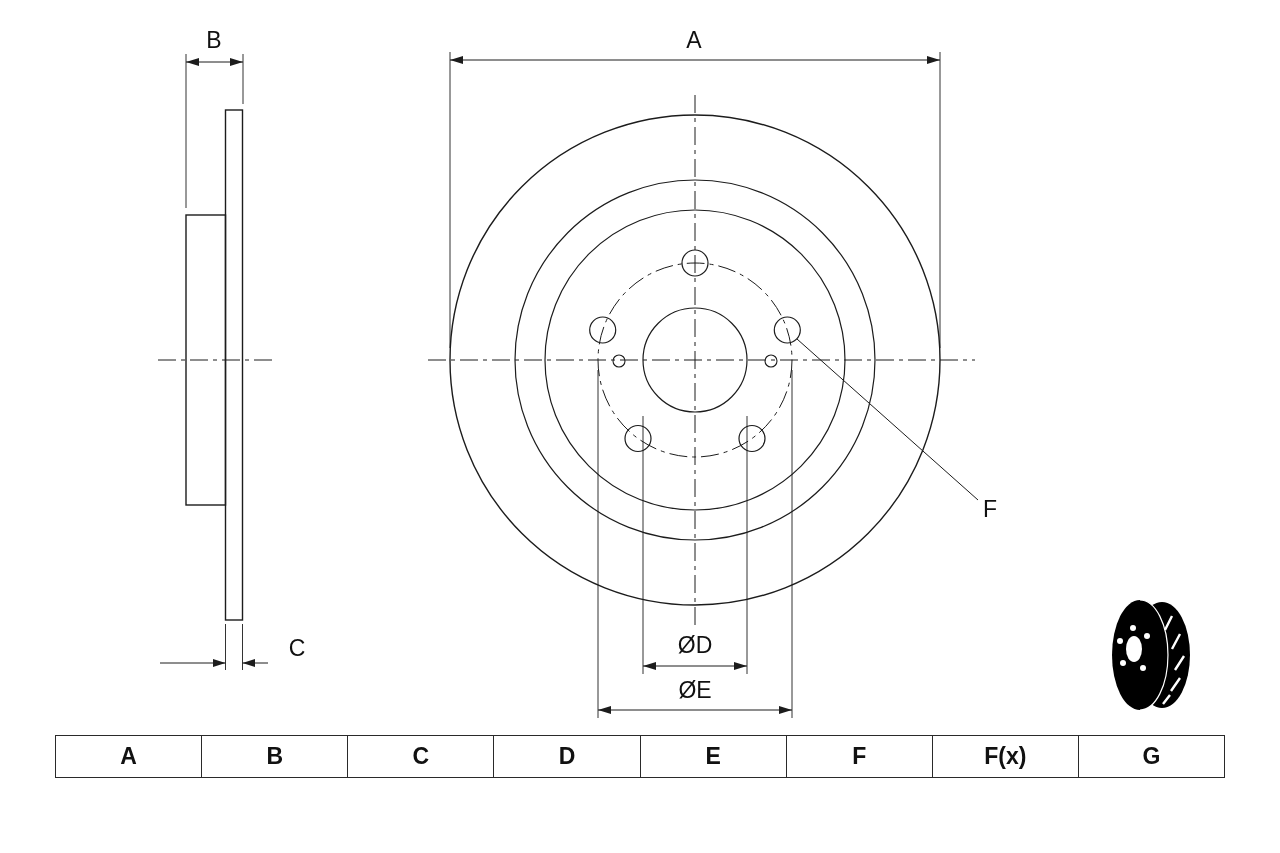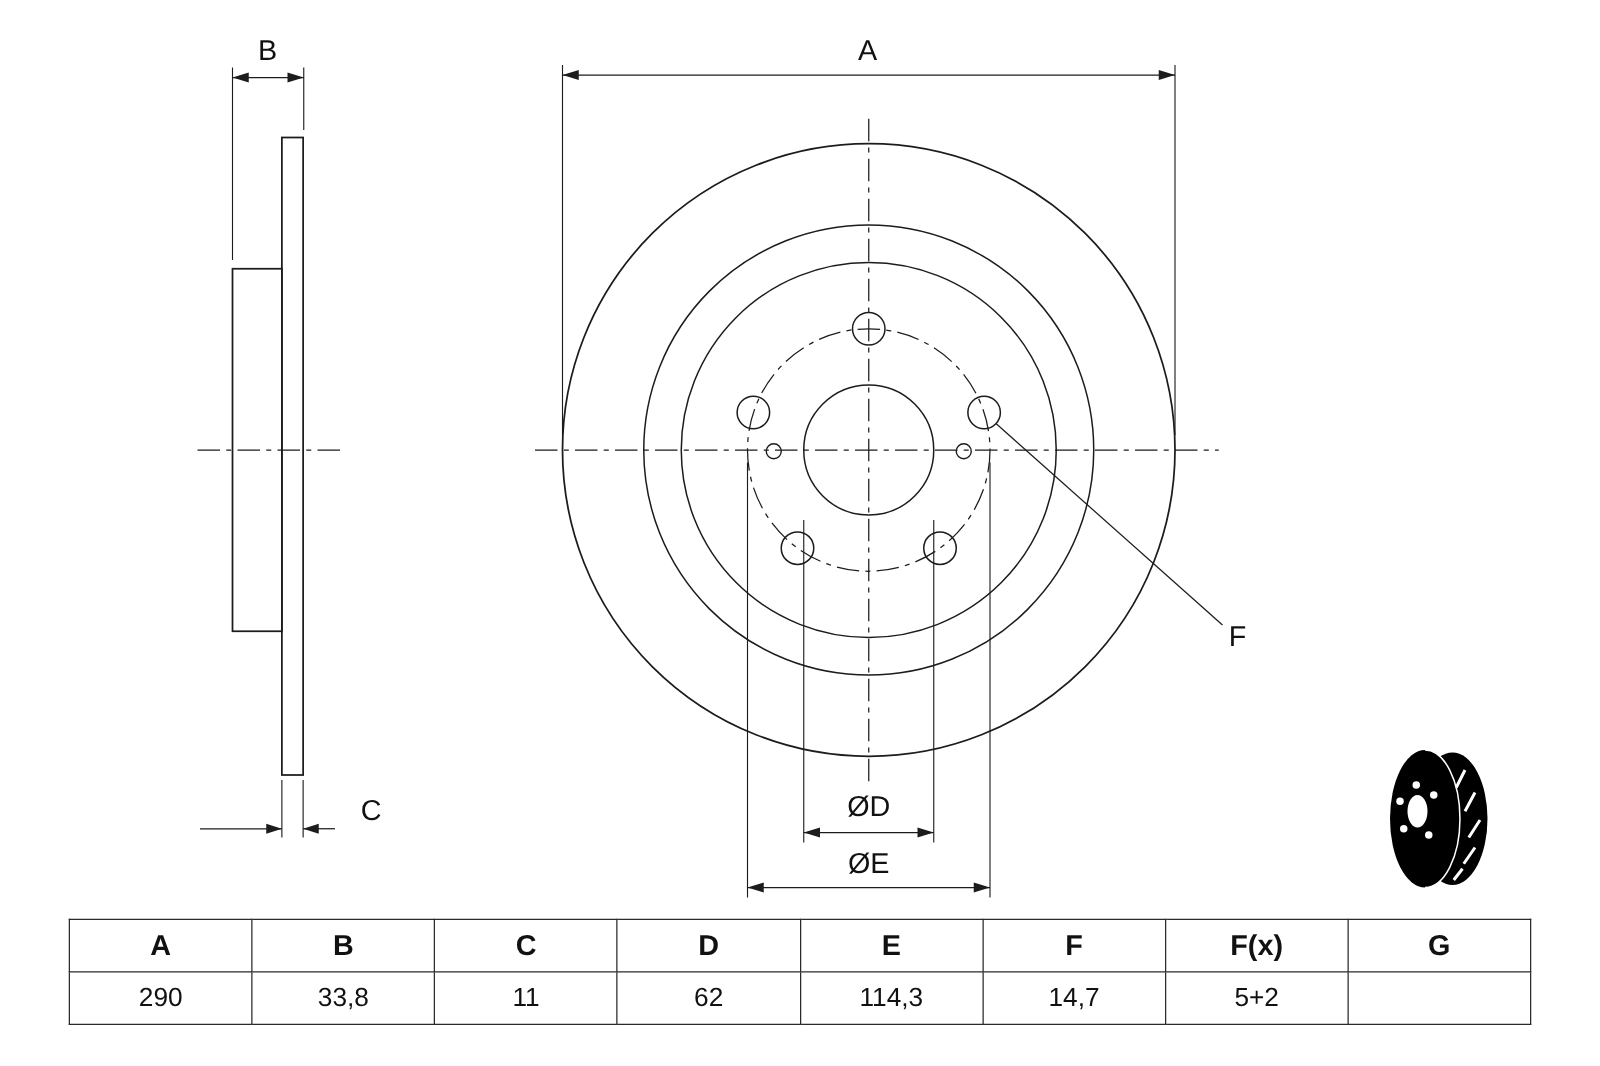--- a/index.html
+++ b/index.html
@@ -107,26 +107,16 @@
       <tr class="hdr">
         <td>A</td>
         <td>B</td>
         <td>C</td>
         <td>D</td>
         <td>E</td>
         <td>F</td>
         <td>F(x)</td>
         <td>G</td>
       </tr>
-      <tr>
-        <td>290</td>
-        <td>33,8</td>
-        <td>11</td>
-        <td>62</td>
-        <td>114,3</td>
-        <td>14,7</td>
-        <td>5+2</td>
-        <td></td>
-      </tr>
     </tbody>
   </table>
 
 </div>
 
 </body></html>

